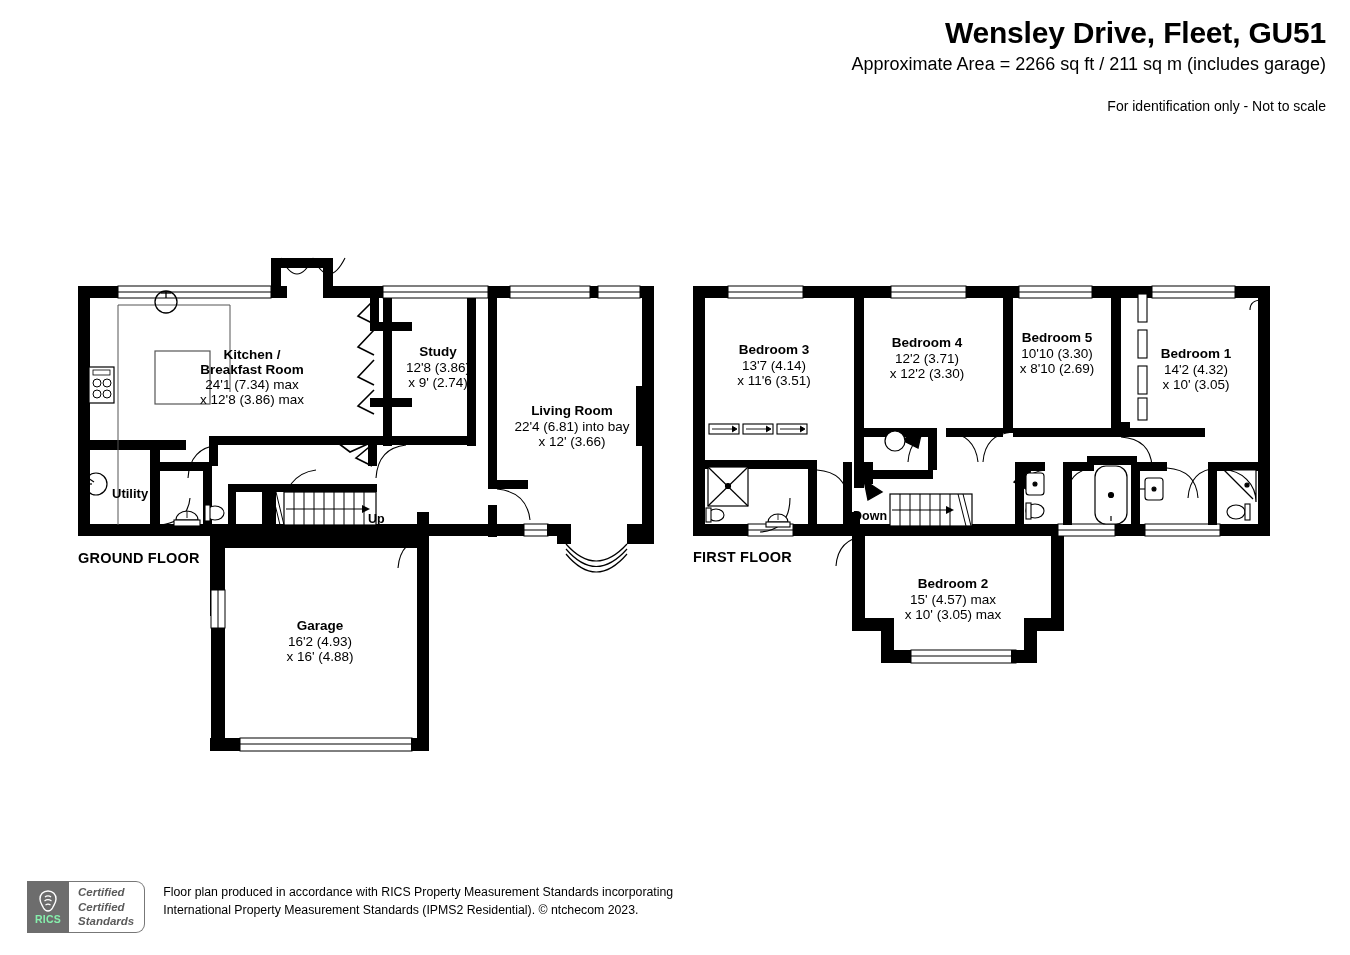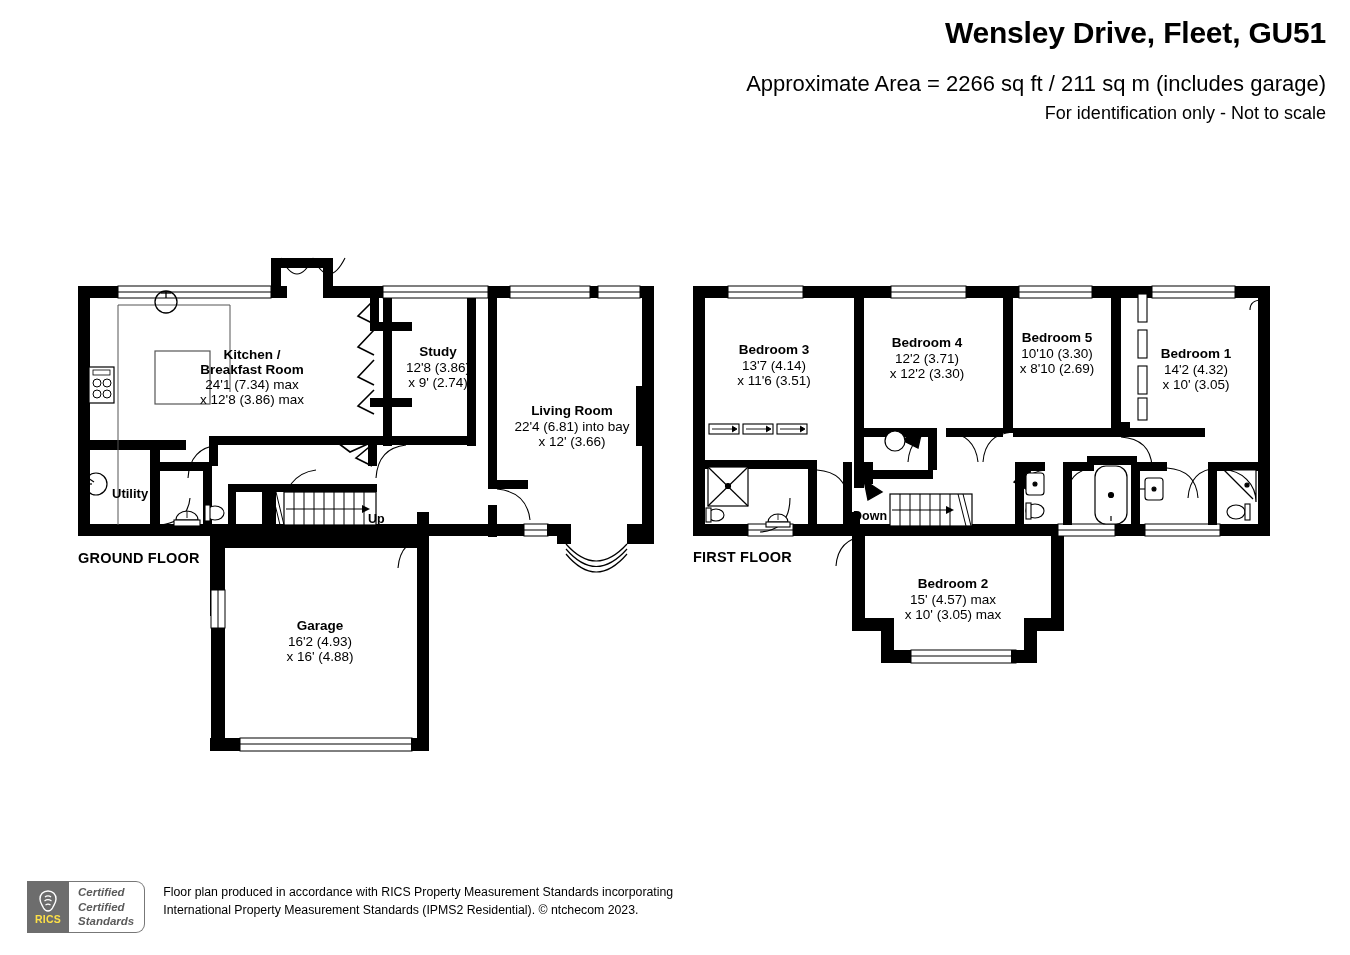--- a/index.html
+++ b/index.html
@@ -30,29 +30,29 @@
     text-align: right;
   }
   .hdr-title {
     font-size: 30px;
     font-weight: bold;
     letter-spacing: -0.2px;
     line-height: 1.15;
     white-space: nowrap;
   }
   .hdr-area {
-    font-size: 22px;
+    font-size: 18px;
     font-weight: normal;
-    margin-top: 20px;
+    margin-top: 3px;
     line-height: 1.15;
     white-space: nowrap;
   }
   .hdr-note {
-    font-size: 18px;
-    margin-top: 7px;
+    font-size: 14px;
+    margin-top: 24px;
     line-height: 1.15;
     white-space: nowrap;
   }
   
   #plan {
     position: absolute;
     left: 0;
     top: 0;
   }
   .floor-label {
@@ -96,21 +96,21 @@
     align-items: stretch;
     height: 52px;
   }
   .rics-mark {
     width: 42px;
     background: #6d6d6d;
     display: flex;
     flex-direction: column;
     align-items: center;
     justify-content: center;
-    color: #fde047;
+    color: #86efac;
   }
   .rics-mark .lion {
     line-height: 1;
   }
   .rics-mark .rics-text {
     font-family: "Liberation Sans", sans-serif;
     font-size: 10.5px;
     font-weight: bold;
     letter-spacing: 0.2px;
     margin-top: 1px;

